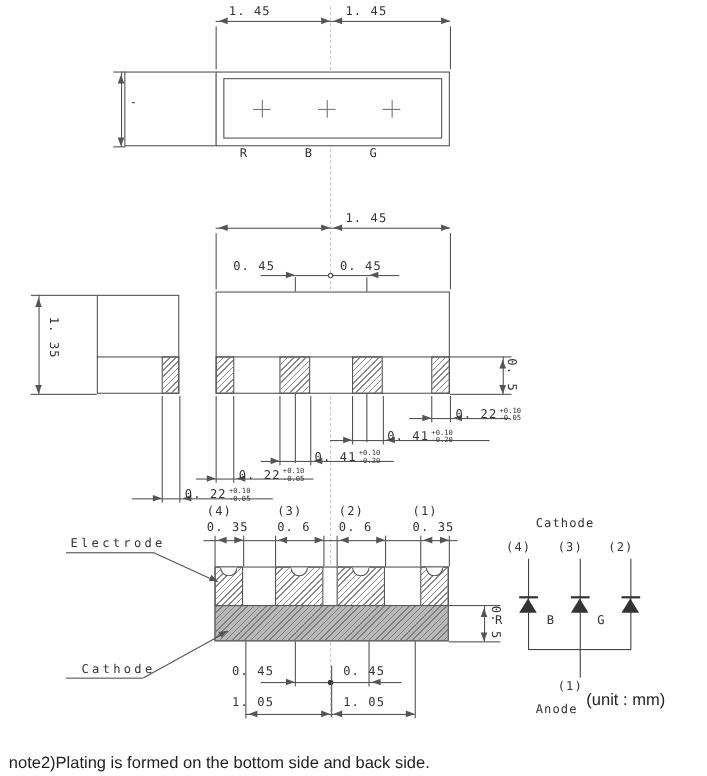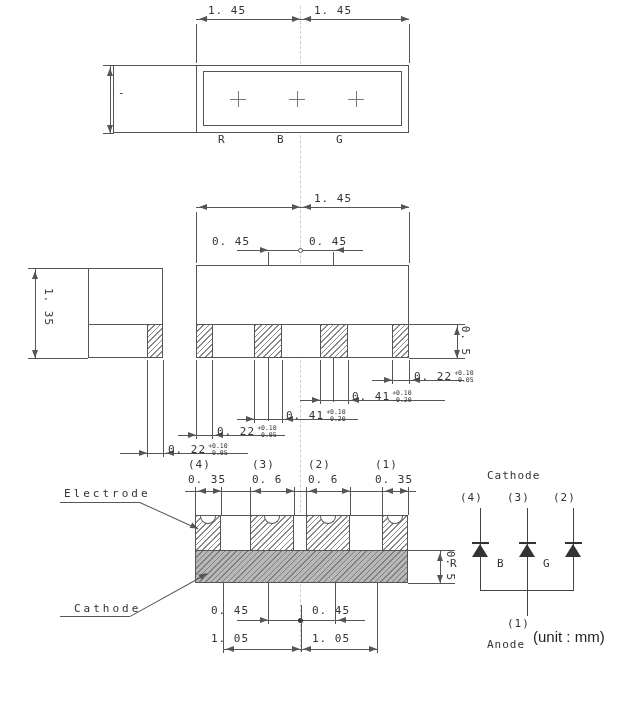--- a/index.html
+++ b/index.html
@@ -249,14 +249,15 @@
     <div class="lbl ctr" style="left:450px;top:558px;width:40px;">R</div>
     <div class="lbl ctr" style="left:497px;top:558px;width:40px;">B</div>
     <div class="lbl ctr" style="left:543px;top:558px;width:40px;">G</div>
     <div class="hl" style="left:480px;top:590px;width:94px;background:#444;"></div>
     <div class="vl" style="left:527px;top:590px;height:26px;background:#444;"></div>
     <div class="lbl ctr" style="left:507px;top:618px;width:40px;">(1)</div>
     <div class="lbl ctr" style="left:487px;top:639px;width:80px;">Anode</div>
   </div>
 
   <div class="note" style="left:533px;top:628px;">(unit : mm)</div>
+  <div class="note" style="left:8px;top:685px;">note2)Plating is formed on the bottom side and back side.</div>
 
 </div>
 
 </body></html>

